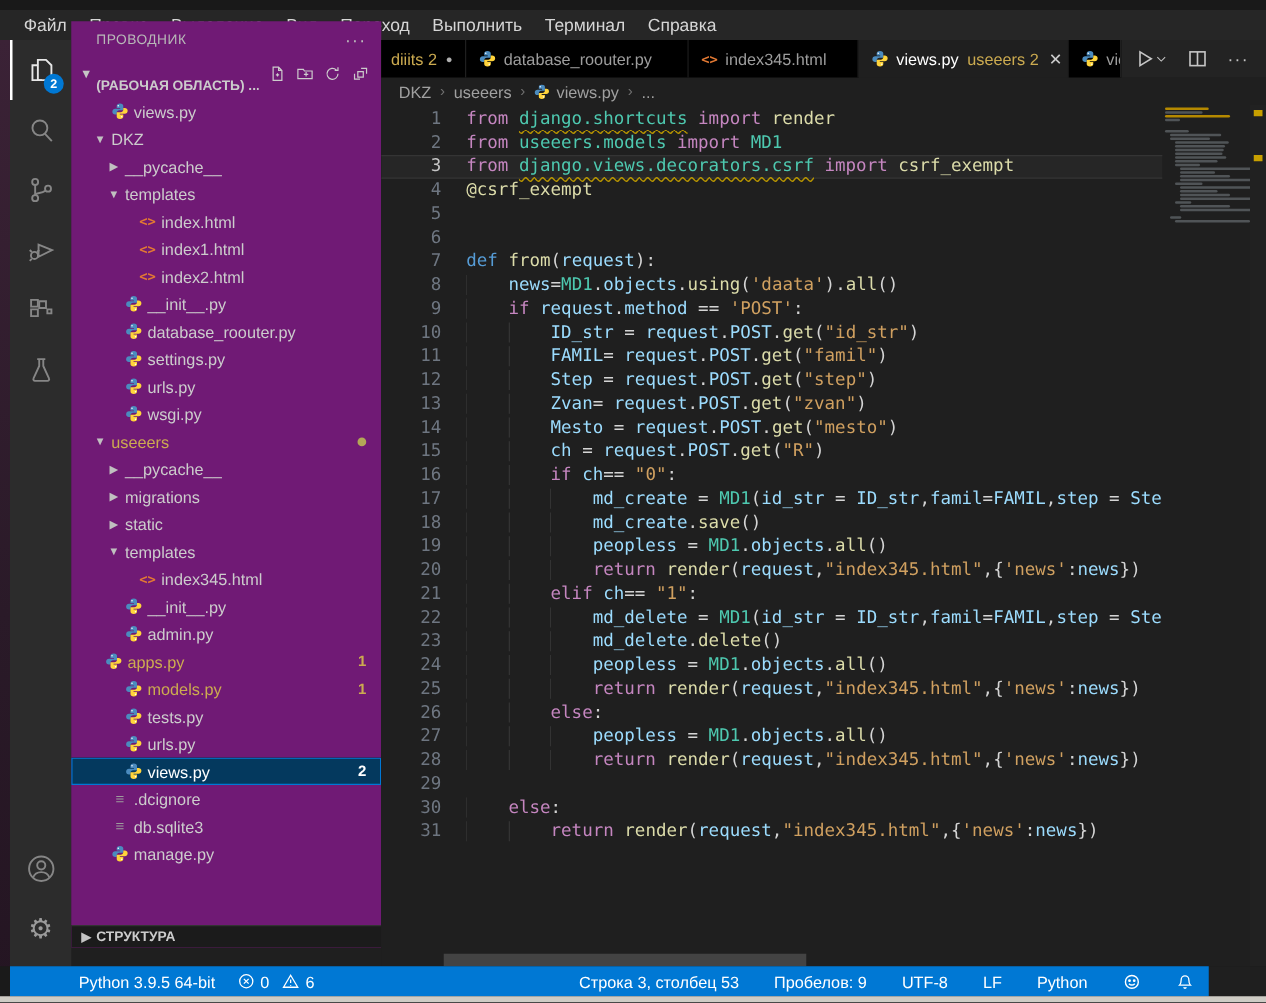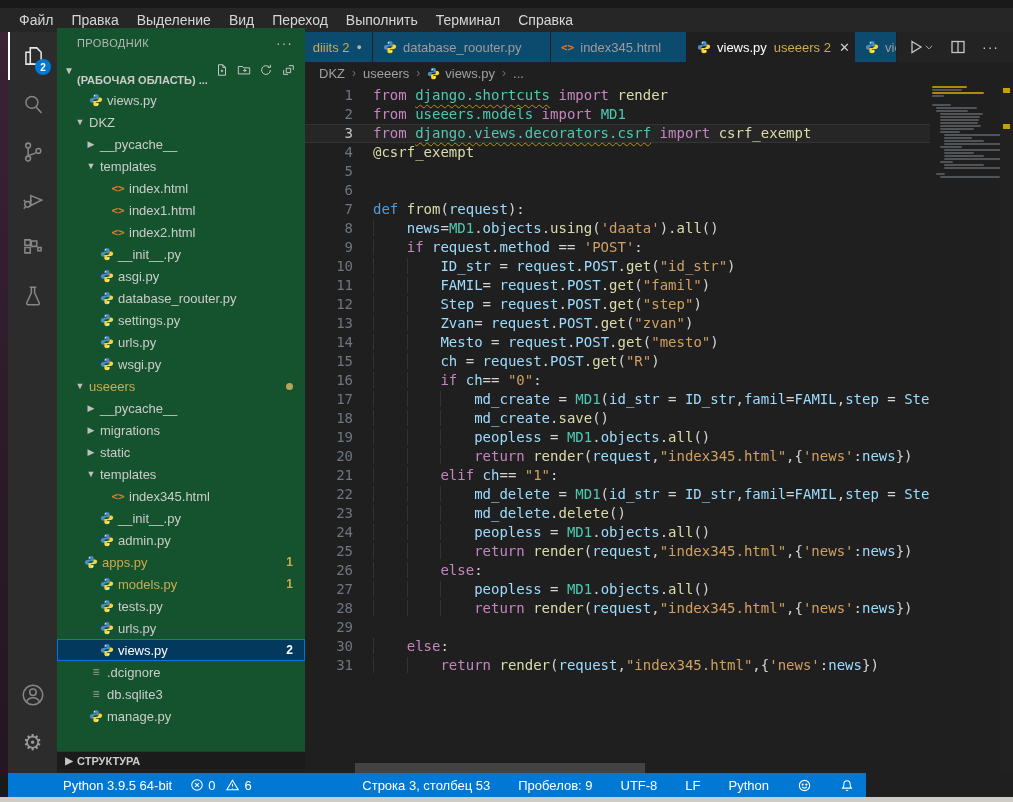--- a/index.html
+++ b/index.html
@@ -23,21 +23,21 @@
   .act-item { position:relative; width:49px; height:48px; display:flex; align-items:center; justify-content:center; }
   .act-item.active { box-shadow:inset 2px 0 0 #ffffff; }
   .act-item svg { stroke:#868686; fill:none; stroke-width:1.4; }
   .act-item.active svg { stroke:#e7e7e7; }
   .act-badge { position:absolute; right:6px; bottom:5px; min-width:16px; height:16px; border-radius:9px;
     background:#0078d4; color:#fff; font-size:10px; font-weight:bold; display:flex; align-items:center; justify-content:center; }
   #act-bottom { position:absolute; bottom:6px; left:0; width:49px; }
   .gear-glyph { font-size:22px; color:#9a9a9a; }
 
   
-  #sidebar { left:57px; top:28px; width:248px; height:741px; background:#14532d; color:#cccccc; overflow:hidden; }
+  #sidebar { left:57px; top:17px; width:248px; height:741px; background:#701a75; color:#cccccc; overflow:hidden; }
   #sidebar-title { height:30px; display:flex; align-items:center; padding:0 12px 0 20px; }
   #sidebar-title .label { font-size:11px; color:#b8b8b8; letter-spacing:.4px; flex:1; }
   #sidebar-title .dots { color:#bdbdbd; font-size:14px; letter-spacing:1px; }
   #ws-header { height:24px; display:flex; align-items:center; padding:0 10px 0 4px; font-size:11px; font-weight:bold; color:#cccccc; }
   #ws-header .chev { width:16px; color:#c5c5c5; font-size:10px; text-align:center; }
   #ws-header .label { flex:1; white-space:nowrap; overflow:hidden;margin-top:19px; }
   #ws-header svg { stroke:#cccccc; fill:none; stroke-width:1.1; margin-left:8px; }
   #tree { position:absolute; top:61px; left:0; width:248px; }
   .tree-row { position:relative; height:22px; display:flex; align-items:center; font-size:13px; color:#cccccc; white-space:nowrap; }
   .tree-row.selected { background:#04395e; box-shadow:inset 0 0 0 1px #0078d4; color:#ffffff; }
@@ -52,21 +52,21 @@
   .html-ico { color:#e37933; font-family:"DejaVu Sans Mono",monospace; font-size:11px; font-weight:bold; }
   .list-ico { color:#9d9d9d; font-size:12px; }
   #outline-section { position:absolute; left:0; top:723px; width:248px; height:18px; border-top:1px solid #333333;
     display:flex; align-items:center; padding-left:4px; font-size:11px; font-weight:bold; color:#cccccc; background:#1b1b1b; }
   #outline-section .chev { width:16px; font-size:10px; color:#c5c5c5; text-align:center; }
 
   
   #editor-group { left:305px; top:32px; width:708px; height:741px; background:#1f1f1f; }
   #tab-bar { height:30px; background:#232323; display:flex; align-items:stretch; }
   .tab { display:flex; align-items:center; padding:0 10px; font-size:13px; color:#9d9d9d;
-    background:#0c4a6e; border-right:1px solid #1f1f1f; white-space:nowrap; overflow:hidden; }
+    background:#000000; border-right:1px solid #1f1f1f; white-space:nowrap; overflow:hidden; }
   .tab.active { background:#1f1f1f; color:#ffffff; }
   .tab .ico { margin-right:6px; display:flex; }
   .tab .desc { margin-left:7px; color:#ccab50; }
   .tab .close { margin-left:8px; color:#cccccc; font-size:13px; }
   .tab .dirty { margin-left:7px; color:#b0b0b0; font-size:9px; }
   .tab.gold { color:#ccab50; }
   .tab.partial-left { justify-content:flex-end; }
   #tab-actions { margin-left:auto; display:flex; align-items:center; gap:16px; padding-right:14px; color:#c5c5c5; }
   #tab-actions svg { stroke:#c5c5c5; fill:none; stroke-width:1.3; }
   #breadcrumb { height:22px; display:flex; align-items:center; padding-left:14px; font-size:13px; color:#a0a0a0; background:#1f1f1f; }
@@ -89,21 +89,21 @@
   .t-g { background-image:linear-gradient(to right,#333333 1px,transparent 1px); }
 
   
   #minimap { position:absolute; left:625px; top:2px; width:70px; }
   .mm-row { height:2px; margin-bottom:1px; border-radius:1px; }
   #overview-ruler { position:absolute; right:0; top:0; width:13px; height:689px; background:#212121; }
   .ov-mark { position:absolute; left:3px; width:7px; height:5px; background:#c8a000; }
   #hscroll-thumb { position:absolute; left:50px; bottom:0; width:290px; height:10px; background:#434343; }
 
   
-  #status-bar { left:8px; top:773px; width:858px; height:24px; background:#0078d4; color:#ffffff;
+  #status-bar { left:8px; top:773px; width:959px; height:24px; background:#0078d4; color:#ffffff;
     display:flex; align-items:center; font-size:13px; }
   #status-left { display:flex; align-items:center; gap:18px; padding-left:55px; }
   #status-right { margin-left:auto; display:flex; align-items:center; gap:28px; padding-right:12px; }
   .sb-group { display:flex; align-items:center; gap:4px; }
   #status-bar svg { stroke:#ffffff; fill:none; stroke-width:1.2; }
   #bottom-strip { left:0; top:797px; width:1013px; height:5px; background:#cfccc5; }
   #left-dark { left:0; top:773px; width:8px; height:24px; background:#1a1a1a; }
 </style>
 </head>
 <body>
@@ -254,32 +254,20 @@
           <span class="tree-spacer"></span>
           <span class="tree-ico">
             <svg width="14" height="14" viewBox="0 0 16 16">
               <path fill="#4B8BBE" d="M8 1C6 1 5 1.9 5 3.2V5h3.2v.8H3.6C2.2 5.8 1 6.8 1 8.5S2.2 11 3.6 11H5V9.3C5 8 6.1 7 7.4 7H11V3.2C11 1.9 10 1 8 1z"></path>
               <path fill="#FFD43B" d="M8 15c2 0 3-.9 3-2.2V11H7.8v-.8h4.6c1.4 0 2.6-1 2.6-2.7S13.8 5 12.4 5H11v1.7C11 8 9.9 9 8.6 9H5v3.8C5 14.1 6 15 8 15z"></path>
               <circle cx="6.4" cy="3" r=".7" fill="#fff"></circle>
               <circle cx="9.6" cy="13" r=".7" fill="#fff"></circle>
             </svg>
           </span>
           <span class="tree-label">__init__.py</span>
-        </div>
-        <div class="tree-row" style="padding-left: 27px;">
-          <span class="tree-spacer"></span>
-          <span class="tree-ico">
-            <svg width="14" height="14" viewBox="0 0 16 16">
-              <path fill="#4B8BBE" d="M8 1C6 1 5 1.9 5 3.2V5h3.2v.8H3.6C2.2 5.8 1 6.8 1 8.5S2.2 11 3.6 11H5V9.3C5 8 6.1 7 7.4 7H11V3.2C11 1.9 10 1 8 1z"></path>
-              <path fill="#FFD43B" d="M8 15c2 0 3-.9 3-2.2V11H7.8v-.8h4.6c1.4 0 2.6-1 2.6-2.7S13.8 5 12.4 5H11v1.7C11 8 9.9 9 8.6 9H5v3.8C5 14.1 6 15 8 15z"></path>
-              <circle cx="6.4" cy="3" r=".7" fill="#fff"></circle>
-              <circle cx="9.6" cy="13" r=".7" fill="#fff"></circle>
-            </svg>
-          </span>
-          <span class="tree-label">asgi.py</span>
         </div>
         <div class="tree-row" style="padding-left: 27px;">
           <span class="tree-spacer"></span>
           <span class="tree-ico">
             <svg width="14" height="14" viewBox="0 0 16 16">
               <path fill="#4B8BBE" d="M8 1C6 1 5 1.9 5 3.2V5h3.2v.8H3.6C2.2 5.8 1 6.8 1 8.5S2.2 11 3.6 11H5V9.3C5 8 6.1 7 7.4 7H11V3.2C11 1.9 10 1 8 1z"></path>
               <path fill="#FFD43B" d="M8 15c2 0 3-.9 3-2.2V11H7.8v-.8h4.6c1.4 0 2.6-1 2.6-2.7S13.8 5 12.4 5H11v1.7C11 8 9.9 9 8.6 9H5v3.8C5 14.1 6 15 8 15z"></path>
               <circle cx="6.4" cy="3" r=".7" fill="#fff"></circle>
               <circle cx="9.6" cy="13" r=".7" fill="#fff"></circle>
             </svg>

